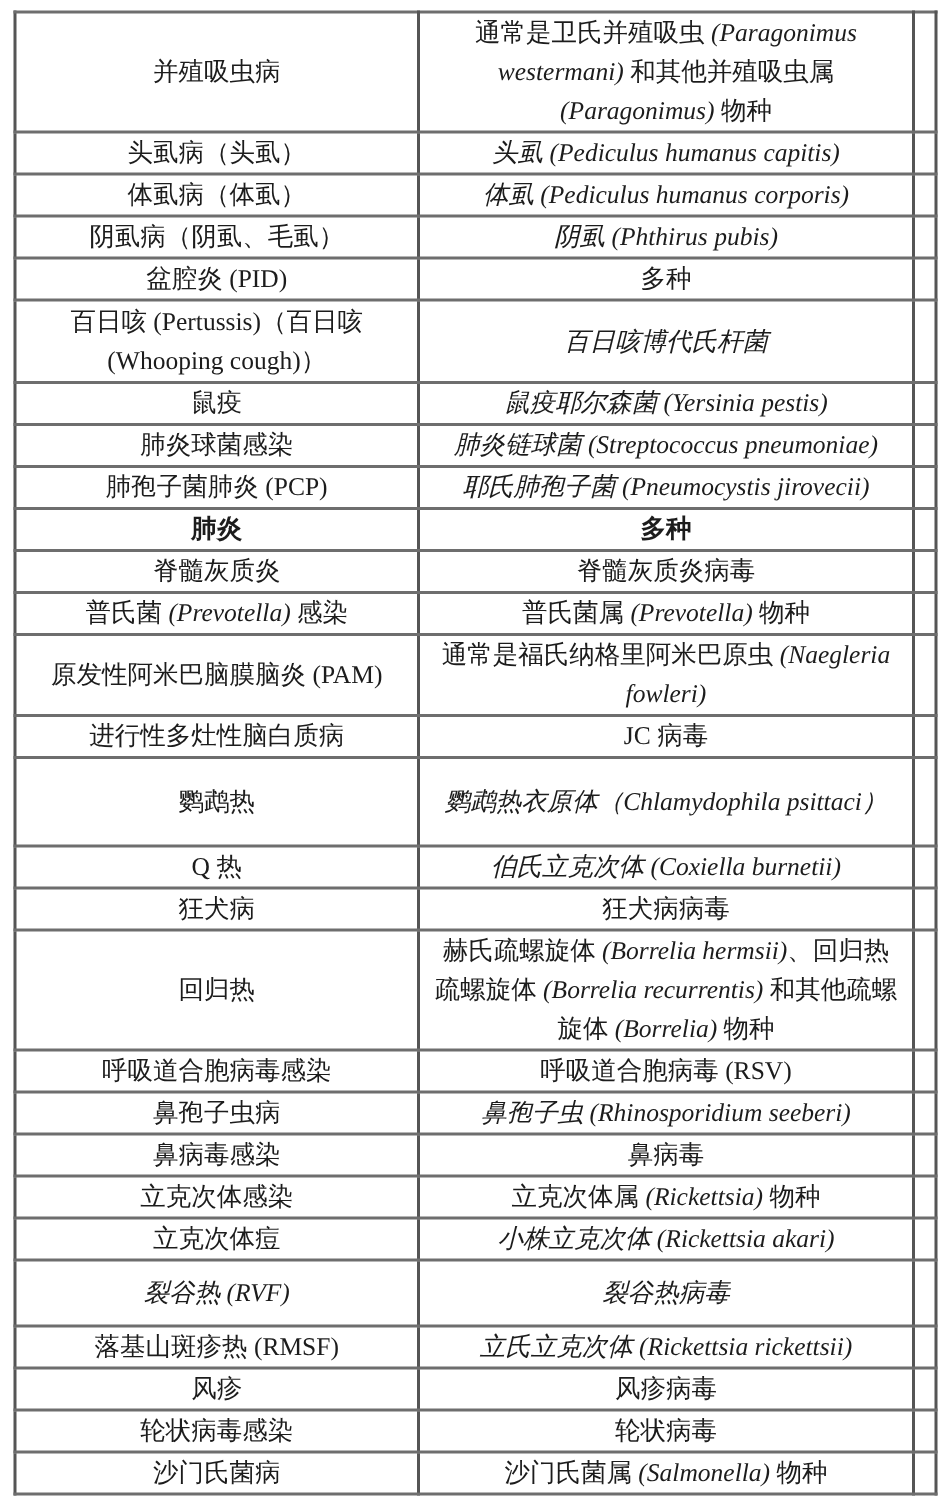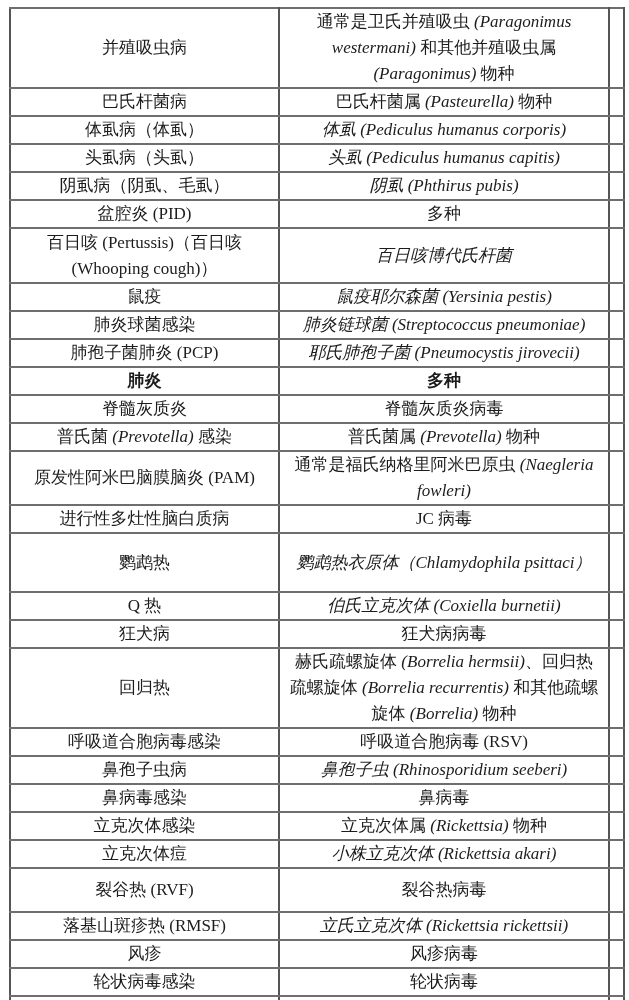--- a/index.html
+++ b/index.html
@@ -51,32 +51,27 @@
       <col style="width:330px">
       <col style="width:15px">
     </colgroup>
     <tbody id="table-body">
         <tr style="height: 79px;">
           <td class="col-disease"><span class="">并殖吸虫病</span></td>
           <td class="col-pathogen"><span class="">通常是卫氏并殖吸虫 </span><span class="it">(Paragonimus westermani)</span><span class=""> 和其他并殖吸虫属 </span><span class="it">(Paragonimus)</span><span class=""> 物种</span></td>
           <td class="col-spacer"></td>
         </tr>
         <tr style="height: 27px;">
-          <td class="col-disease"><span class="">巴氏杆菌病</span></td>
-          <td class="col-pathogen"><span class="">巴氏杆菌属 </span><span class="it">(Pasteurella)</span><span class=""> 物种</span></td>
+          <td class="col-disease"><span class="">头虱病（头虱）</span></td>
+          <td class="col-pathogen"><span class="it">头虱 (Pediculus humanus capitis)</span></td>
           <td class="col-spacer"></td>
         </tr>
         <tr style="height: 28px;">
           <td class="col-disease"><span class="">体虱病（体虱）</span></td>
           <td class="col-pathogen"><span class="it">体虱 (Pediculus humanus corporis)</span></td>
-          <td class="col-spacer"></td>
-        </tr>
-        <tr style="height: 27px;">
-          <td class="col-disease"><span class="">头虱病（头虱）</span></td>
-          <td class="col-pathogen"><span class="it">头虱 (Pediculus humanus capitis)</span></td>
           <td class="col-spacer"></td>
         </tr>
         <tr style="height: 28px;">
           <td class="col-disease"><span class="">阴虱病（阴虱、毛虱）</span></td>
           <td class="col-pathogen"><span class="it">阴虱 (Phthirus pubis)</span></td>
           <td class="col-spacer"></td>
         </tr>
         <tr style="height: 27px;">
           <td class="col-disease"><span class="">盆腔炎 (PID)</span></td>
           <td class="col-pathogen"><span class="">多种</span></td>
@@ -165,21 +160,21 @@
         <tr style="height: 28px;">
           <td class="col-disease"><span class="">立克次体感染</span></td>
           <td class="col-pathogen"><span class="">立克次体属 </span><span class="it">(Rickettsia)</span><span class=""> 物种</span></td>
           <td class="col-spacer"></td>
         </tr>
         <tr style="height: 28px;">
           <td class="col-disease"><span class="">立克次体痘</span></td>
           <td class="col-pathogen"><span class="it">小株立克次体 (Rickettsia akari)</span></td>
           <td class="col-spacer"></td>
         </tr>
-        <tr style="height: 44px;">
+        <tr style="height: 44px; font-style: italic;">
           <td class="col-disease"><span class="">裂谷热 (RVF)</span></td>
           <td class="col-pathogen"><span class="">裂谷热病毒</span></td>
           <td class="col-spacer"></td>
         </tr>
         <tr style="height: 28px;">
           <td class="col-disease"><span class="">落基山斑疹热 (RMSF)</span></td>
           <td class="col-pathogen"><span class="it">立氏立克次体 (Rickettsia rickettsii)</span></td>
           <td class="col-spacer"></td>
         </tr>
         <tr style="height: 27px;">

